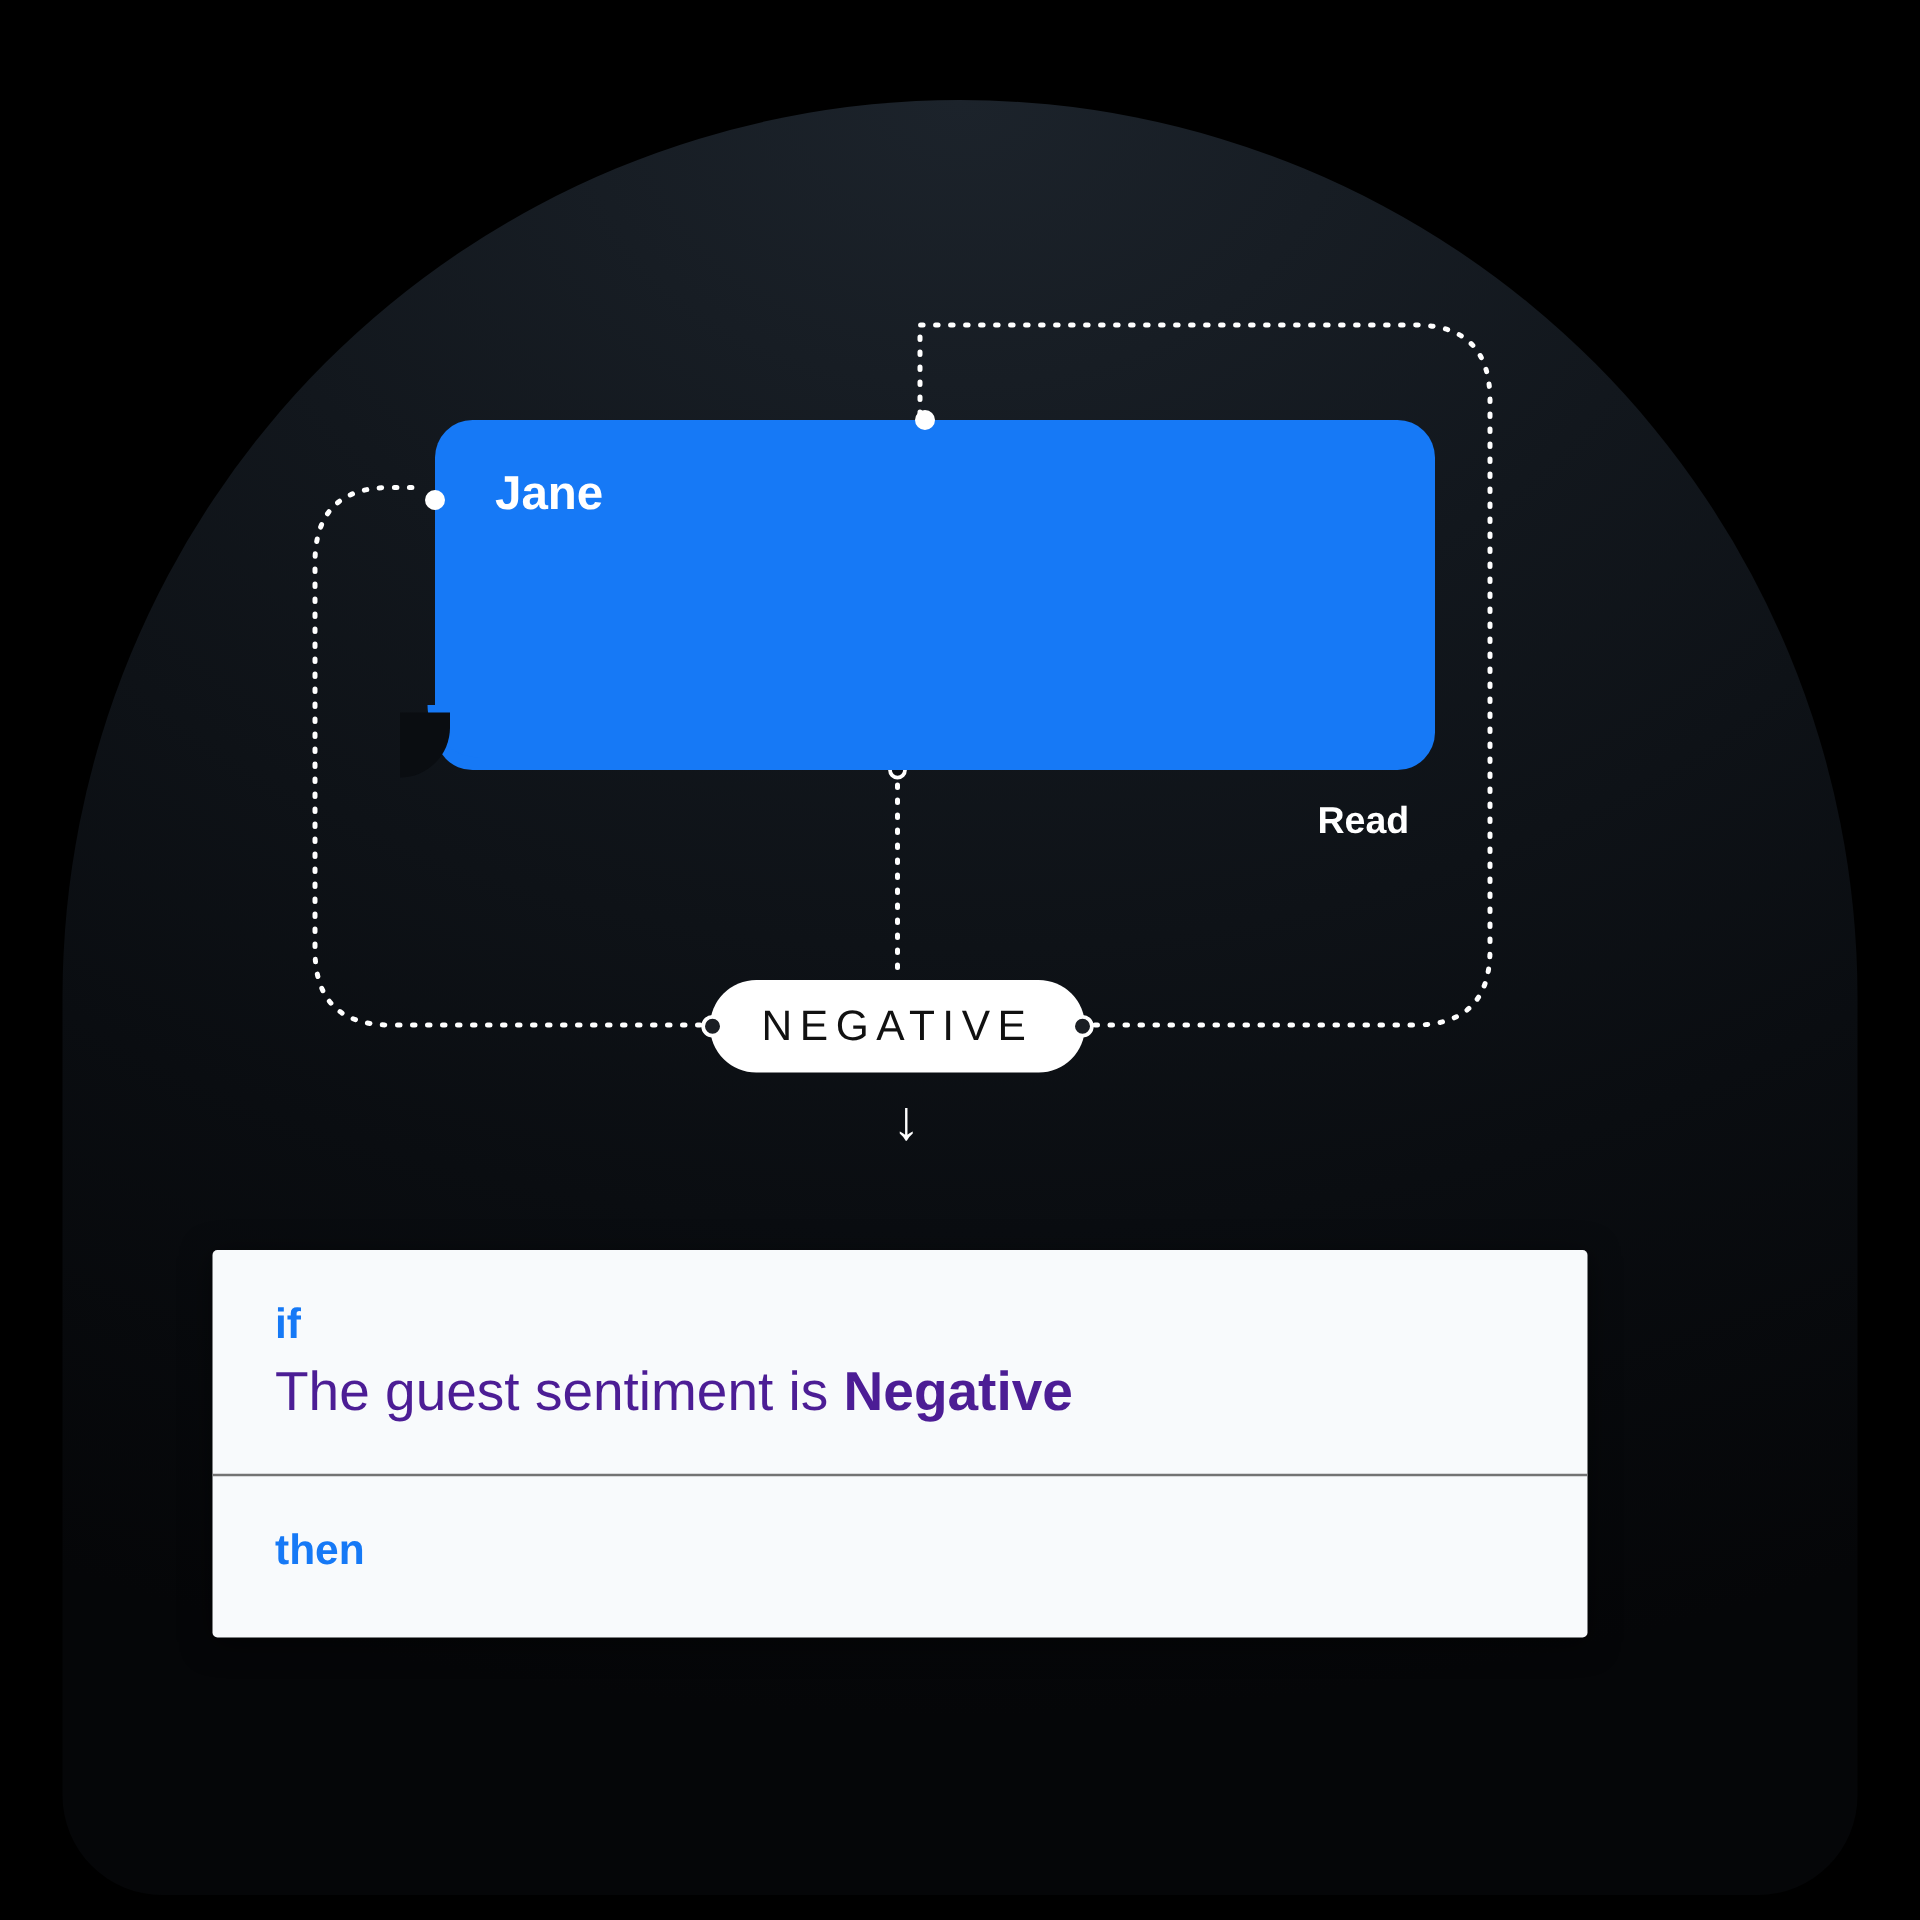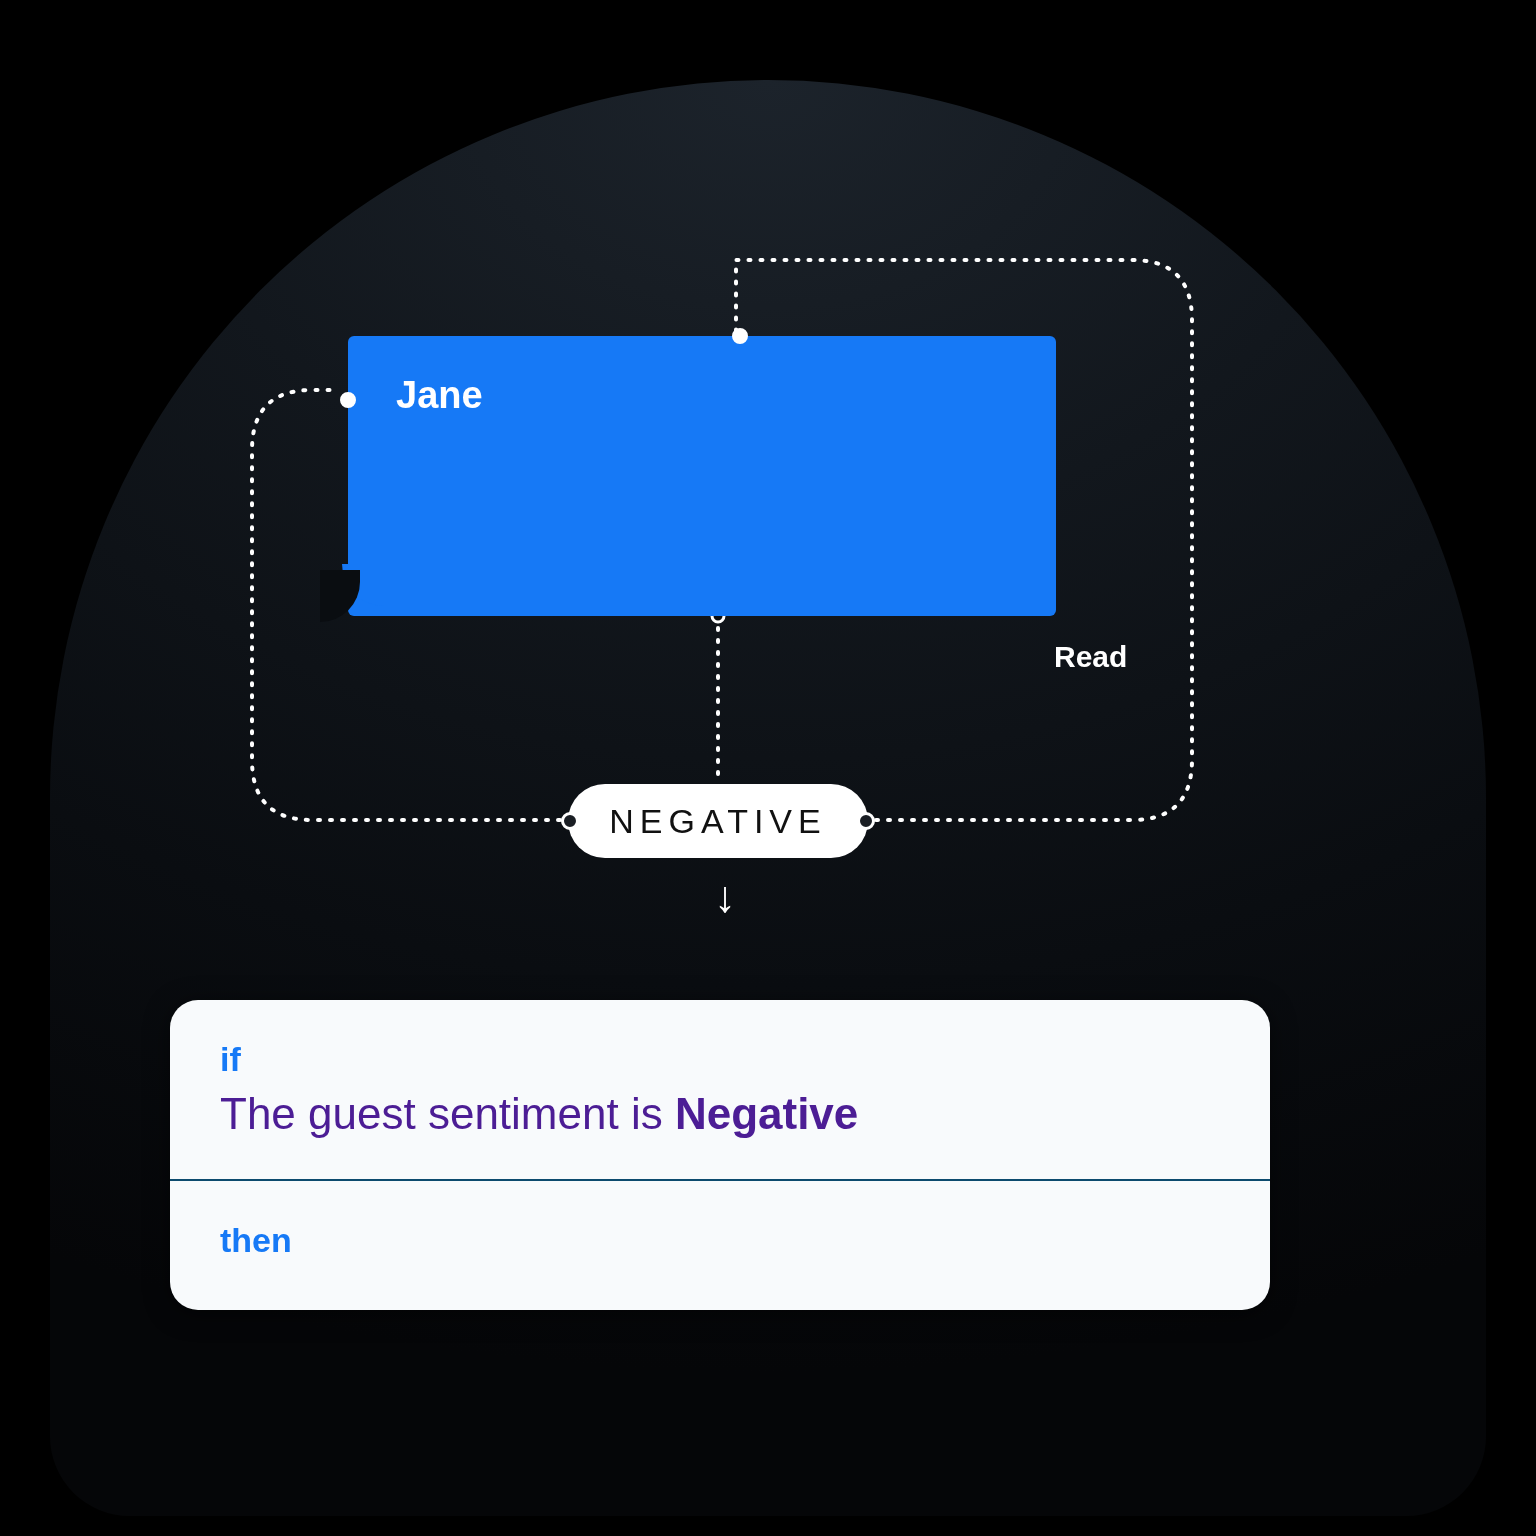--- a/index.html
+++ b/index.html
@@ -8,22 +8,22 @@
   
   .arch{
     position:absolute;left:50px;top:80px;width:1436px;height:1436px;
     background:radial-gradient(ellipse 120% 90% at 50% 0%,#1c232b 0%,#12171d 35%,#0a0d11 70%,#050608 100%);
     border-top-left-radius:720px;border-top-right-radius:720px;
     border-bottom-left-radius:80px;border-bottom-right-radius:80px;
   }
 
   
   .bubble{
-    position:absolute;left:348px;top:336px;width:708px;height:280px;
-    background:#1679F6;border-radius:6px;
+    position:absolute;left:348px;top:336px;width:800px;height:280px;
+    background:#1679F6;border-radius:30px;
     color:#fff;padding:38px 48px 38px 48px;box-sizing:border-box;
   }
   .bubble .tail{
     position:absolute;left:-6px;bottom:10px;width:42px;height:42px;
     background:#1679F6;border-bottom-left-radius:42px;
   }
   .bubble .tailcut{
     position:absolute;left:-28px;bottom:-6px;width:40px;height:52px;background:#0a0d11;border-bottom-right-radius:40px;
   }
   .bubble-name{font-size:38px;font-weight:700;margin-bottom:6px}
@@ -38,25 +38,25 @@
   .pill{
     position:absolute;left:568px;top:784px;width:300px;height:74px;
     background:#fff;border-radius:40px;display:flex;align-items:center;justify-content:center;
     font-size:34px;letter-spacing:6px;color:#111;font-weight:500;
   }
   .pill .dot-l{position:absolute;left:-7px;top:50%;transform:translateY(-50%);width:12px;height:12px;background:#1a1e24;border:3px solid #fff;border-radius:50%}
   .pill .dot-r{position:absolute;right:-7px;top:50%;transform:translateY(-50%);width:12px;height:12px;background:#1a1e24;border:3px solid #fff;border-radius:50%}
 
   
   .card{
-    position:absolute;left:170px;top:1000px;width:1100px;background:#f8fafc;border-radius:28px;overflow:hidden;
+    position:absolute;left:170px;top:1000px;width:1100px;background:#f8fafc;border-radius:4px;overflow:hidden;
     box-shadow:0 4px 24px rgba(0,0,0,.5);
   }
   .card-row{padding:40px 50px}
-  .card-row + .card-row{border-top:2px solid #0c4a6e}
+  .card-row + .card-row{border-top:2px solid #737373}
   .kw{color:#1679F6;font-weight:700;font-size:34px;margin-bottom:10px}
   .line{color:#4c1d95;font-size:44px}
   .line b{font-weight:700}
 
   .arrow{position:absolute;left:714px;top:872px;color:#fff;font-size:44px;font-weight:300}
 </style>
 </head>
 <body>
 
 <div class="stage">

